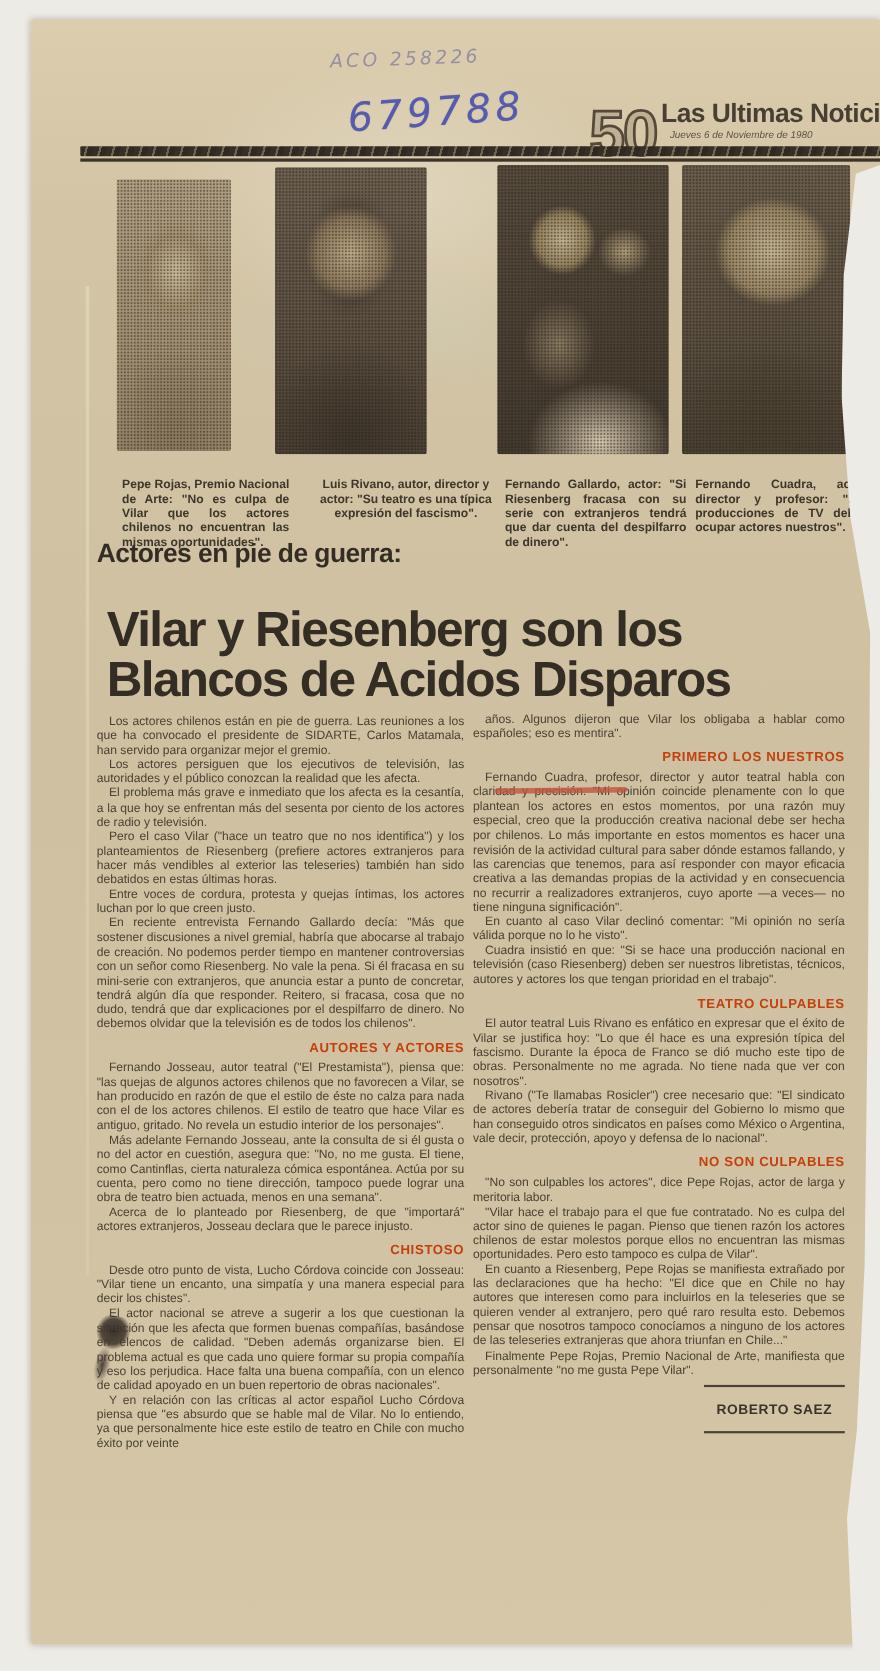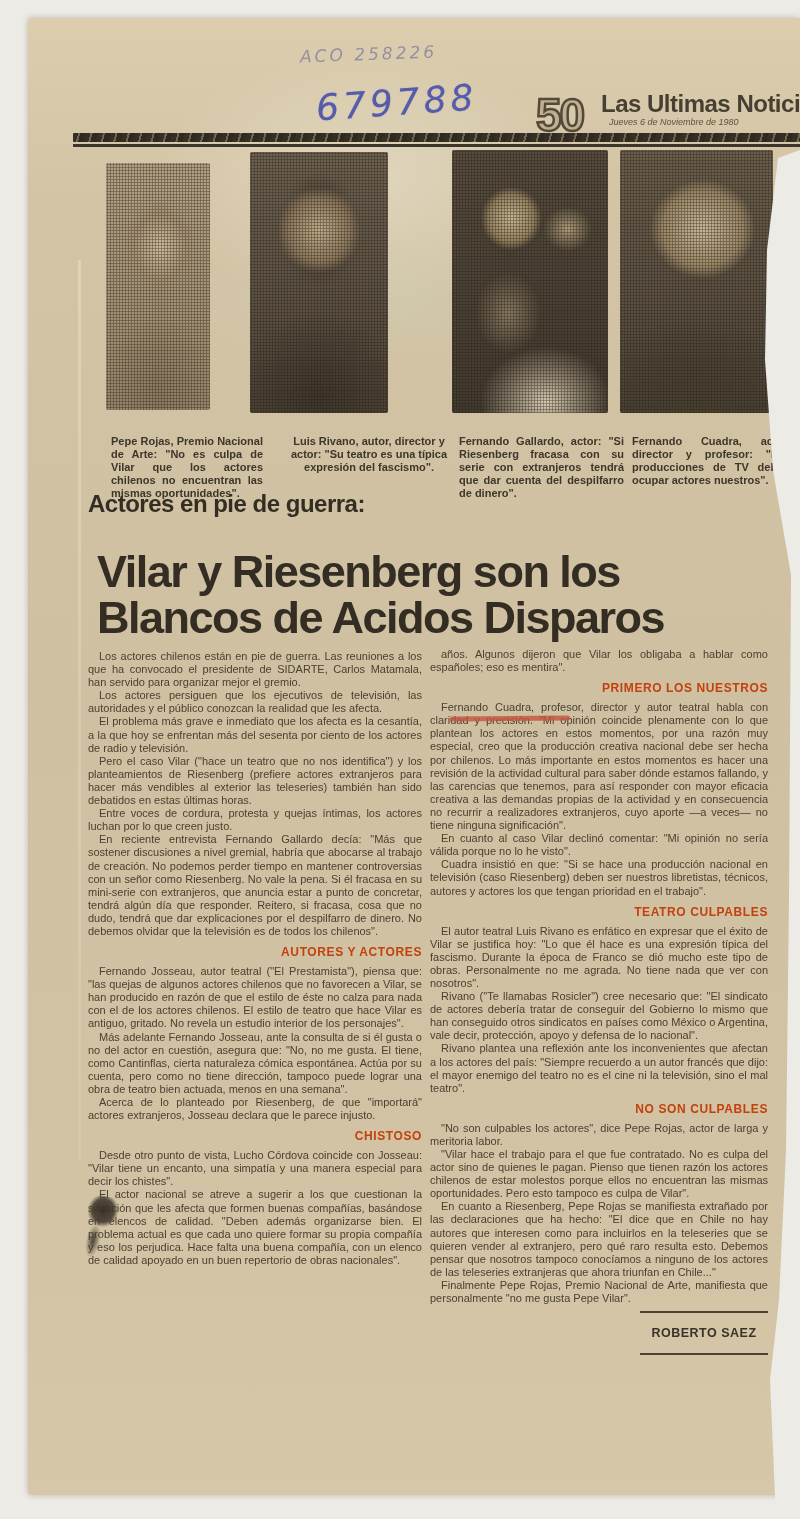--- a/index.html
+++ b/index.html
@@ -24,21 +24,21 @@
   .hand-pen{
     position:absolute;left:316px;top:82px;
     font-size:36px;font-style:italic;letter-spacing:4px;
     color:#565cab;transform:rotate(-4deg);font-family:"DejaVu Sans",sans-serif;
     text-shadow:0 0 1px rgba(86,92,171,.6);
   }
 
   
   .masthead-logo{
     position:absolute;left:536px;top:88px;
-    font-size:46px;font-weight:bold;letter-spacing:-2px;
+    font-size:58px;font-weight:bold;letter-spacing:-2px;
     color:rgba(78,67,50,.18);
     -webkit-text-stroke:2.5px #55493a;
   }
   .masthead-title{
     position:absolute;left:601px;top:90px;width:260px;
     font-size:24px;font-weight:bold;letter-spacing:-.5px;color:#473f32;white-space:nowrap;
   }
   .masthead-date{
     position:absolute;left:609px;top:117px;width:220px;
     font-size:9px;font-style:italic;color:#5c5244;white-space:nowrap;
@@ -197,32 +197,32 @@
     <p>Pero el caso Vilar ("hace un teatro que no nos identifica") y los planteamientos de Riesenberg (prefiere actores extranjeros para hacer más vendibles al exterior las teleseries) también han sido debatidos en estas últimas horas.</p>
     <p>Entre voces de cordura, protesta y quejas íntimas, los actores luchan por lo que creen justo.</p>
     <p>En reciente entrevista Fernando Gallardo decía: "Más que sostener discusiones a nivel gremial, habría que abocarse al trabajo de creación. No podemos perder tiempo en mantener controversias con un señor como Riesenberg. No vale la pena. Si él fracasa en su mini-serie con extranjeros, que anuncia estar a punto de concretar, tendrá algún día que responder. Reitero, si fracasa, cosa que no dudo, tendrá que dar explicaciones por el despilfarro de dinero. No debemos olvidar que la televisión es de todos los chilenos".</p>
     <div class="subhead">AUTORES Y ACTORES</div>
     <p>Fernando Josseau, autor teatral ("El Prestamista"), piensa que: "las quejas de algunos actores chilenos que no favorecen a Vilar, se han producido en razón de que el estilo de éste no calza para nada con el de los actores chilenos. El estilo de teatro que hace Vilar es antiguo, gritado. No revela un estudio interior de los personajes".</p>
     <p>Más adelante Fernando Josseau, ante la consulta de si él gusta o no del actor en cuestión, asegura que: "No, no me gusta. El tiene, como Cantinflas, cierta naturaleza cómica espontánea. Actúa por su cuenta, pero como no tiene dirección, tampoco puede lograr una obra de teatro bien actuada, menos en una semana".</p>
     <p>Acerca de lo planteado por Riesenberg, de que "importará" actores extranjeros, Josseau declara que le parece injusto.</p>
     <div class="subhead">CHISTOSO</div>
     <p>Desde otro punto de vista, Lucho Córdova coincide con Josseau: "Vilar tiene un encanto, una simpatía y una manera especial para decir los chistes".</p>
     <p>El actor nacional se atreve a sugerir a los que cuestionan la situación que les afecta que formen buenas compañías, basándose en elencos de calidad. "Deben además organizarse bien. El problema actual es que cada uno quiere formar su propia compañía y eso los perjudica. Hace falta una buena compañía, con un elenco de calidad apoyado en un buen repertorio de obras nacionales".</p>
+    <p>Y en relación con las críticas al actor español Lucho Córdova piensa que "es absurdo que se hable mal de Vilar. No lo entiendo, ya que personalmente hice este estilo de teatro en Chile con mucho éxito por veinte</p>
   </div>
 
   <div class="col col-right">
     <p>años. Algunos dijeron que Vilar los obligaba a hablar como españoles; eso es mentira".</p>
     <div class="subhead">PRIMERO LOS NUESTROS</div>
     <p>Fernando Cuadra, profesor, director y autor teatral habla con claridad y precisión. "Mi opinión coincide plenamente con lo que plantean los actores en estos momentos, por una razón muy especial, creo que la producción creativa nacional debe ser hecha por chilenos. Lo más importante en estos momentos es hacer una revisión de la actividad cultural para saber dónde estamos fallando, y las carencias que tenemos, para así responder con mayor eficacia creativa a las demandas propias de la actividad y en consecuencia no recurrir a realizadores extranjeros, cuyo aporte —a veces— no tiene ninguna significación".</p>
     <p>En cuanto al caso Vilar declinó comentar: "Mi opinión no sería válida porque no lo he visto".</p>
     <p>Cuadra insistió en que: "Si se hace una producción nacional en televisión (caso Riesenberg) deben ser nuestros libretistas, técnicos, autores y actores los que tengan prioridad en el trabajo".</p>
     <div class="subhead">TEATRO CULPABLES</div>
     <p>El autor teatral Luis Rivano es enfático en expresar que el éxito de Vilar se justifica hoy: "Lo que él hace es una expresión típica del fascismo. Durante la época de Franco se dió mucho este tipo de obras. Personalmente no me agrada. No tiene nada que ver con nosotros".</p>
     <p>Rivano ("Te llamabas Rosicler") cree necesario que: "El sindicato de actores debería tratar de conseguir del Gobierno lo mismo que han conseguido otros sindicatos en países como México o Argentina, vale decir, protección, apoyo y defensa de lo nacional".</p>
-    <p>Rivano plantea una reflexión ante los inconvenientes que afectan a los actores del país: "Siempre recuerdo a un autor francés que dijo: el mayor enemigo del teatro no es el cine ni la televisión, sino el mal teatro".</p>
     <div class="subhead">NO SON CULPABLES</div>
     <p>"No son culpables los actores", dice Pepe Rojas, actor de larga y meritoria labor.</p>
     <p>"Vilar hace el trabajo para el que fue contratado. No es culpa del actor sino de quienes le pagan. Pienso que tienen razón los actores chilenos de estar molestos porque ellos no encuentran las mismas oportunidades. Pero esto tampoco es culpa de Vilar".</p>
     <p>En cuanto a Riesenberg, Pepe Rojas se manifiesta extrañado por las declaraciones que ha hecho: "El dice que en Chile no hay autores que interesen como para incluirlos en la teleseries que se quieren vender al extranjero, pero qué raro resulta esto. Debemos pensar que nosotros tampoco conocíamos a ninguno de los actores de las teleseries extranjeras que ahora triunfan en Chile..."</p>
     <p>Finalmente Pepe Rojas, Premio Nacional de Arte, manifiesta que personalmente "no me gusta Pepe Vilar".</p>
     <div class="byline-box">ROBERTO SAEZ</div>
   </div>
 
   <div class="red-underline"></div>
   <div class="ink-smudge"></div>

